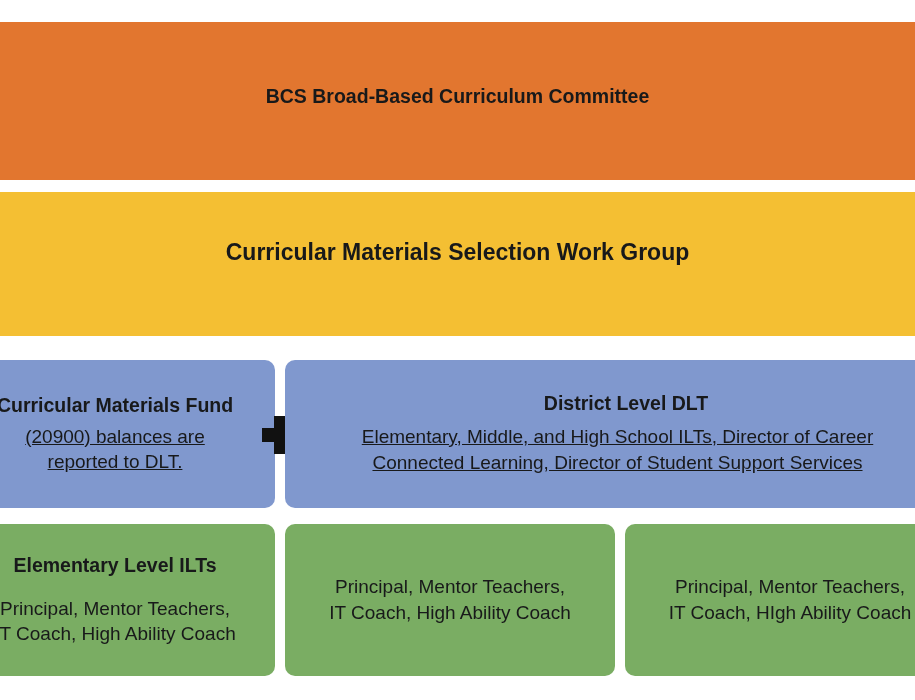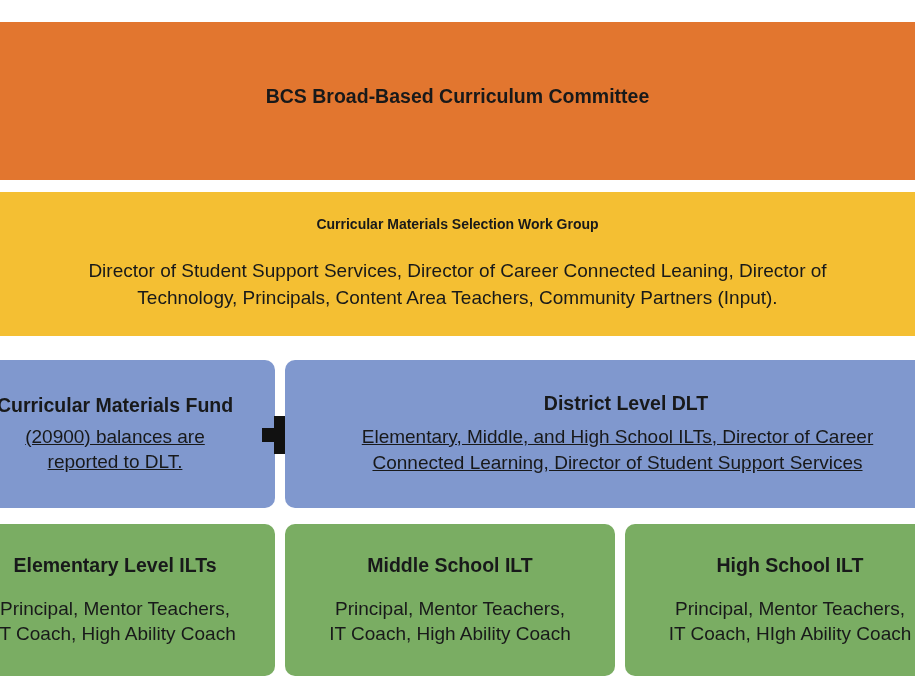--- a/index.html
+++ b/index.html
@@ -55,21 +55,21 @@
   #committee-box .body { font-size: 19px; line-height: 1.45; }
 
   
   #workgroup-box {
     left: -8px;
     top: 192px;
     width: 931px;
     height: 144px;
     background: #f4bf33;
   }
-  #workgroup-box .title { font-size: 14px; margin-bottom: 23px; }
+  #workgroup-box .title { font-size: 23px; margin-bottom: 23px; }
   #workgroup-box .body { font-size: 19px; line-height: 1.45; }
 
   
   #fund-box {
     left: -45px;
     top: 360px;
     width: 320px;
     height: 148px;
     background: #8098ce;
     border-radius: 10px;
@@ -125,22 +125,20 @@
 <body>
 
 <div id="diagram">
 
   <div class="box" id="committee-box">
     <div class="title">BCS Broad-Based Curriculum Committee</div>
   </div>
 
   <div class="box" id="workgroup-box">
     <div class="title">Curricular Materials Selection Work Group</div>
-    <div class="body">Director of Student Support Services, Director of Career Connected Leaning, Director of
-Technology, Principals, Content Area Teachers, Community Partners (Input).</div>
   </div>
 
   <div class="box" id="fund-box">
     <div class="title">Curricular Materials Fund</div>
     <div class="body">(20900) balances are
 reported to DLT.</div>
   </div>
 
   <div id="plus-icon"></div>
 
@@ -150,24 +148,22 @@
 Connected Learning, Director of Student Support Services</div>
   </div>
 
   <div class="box ilt-box" id="elementary-ilt-box">
     <div class="title">Elementary Level ILTs</div>
     <div class="body">Principal, Mentor Teachers,
 IT Coach, High Ability Coach</div>
   </div>
 
   <div class="box ilt-box" id="middle-ilt-box">
-    <div class="title">Middle School ILT</div>
     <div class="body">Principal, Mentor Teachers,
 IT Coach, High Ability Coach</div>
   </div>
 
   <div class="box ilt-box" id="high-ilt-box">
-    <div class="title">High School ILT</div>
     <div class="body">Principal, Mentor Teachers,
 IT Coach, HIgh Ability Coach</div>
   </div>
 
 </div>
 
 </body></html>

